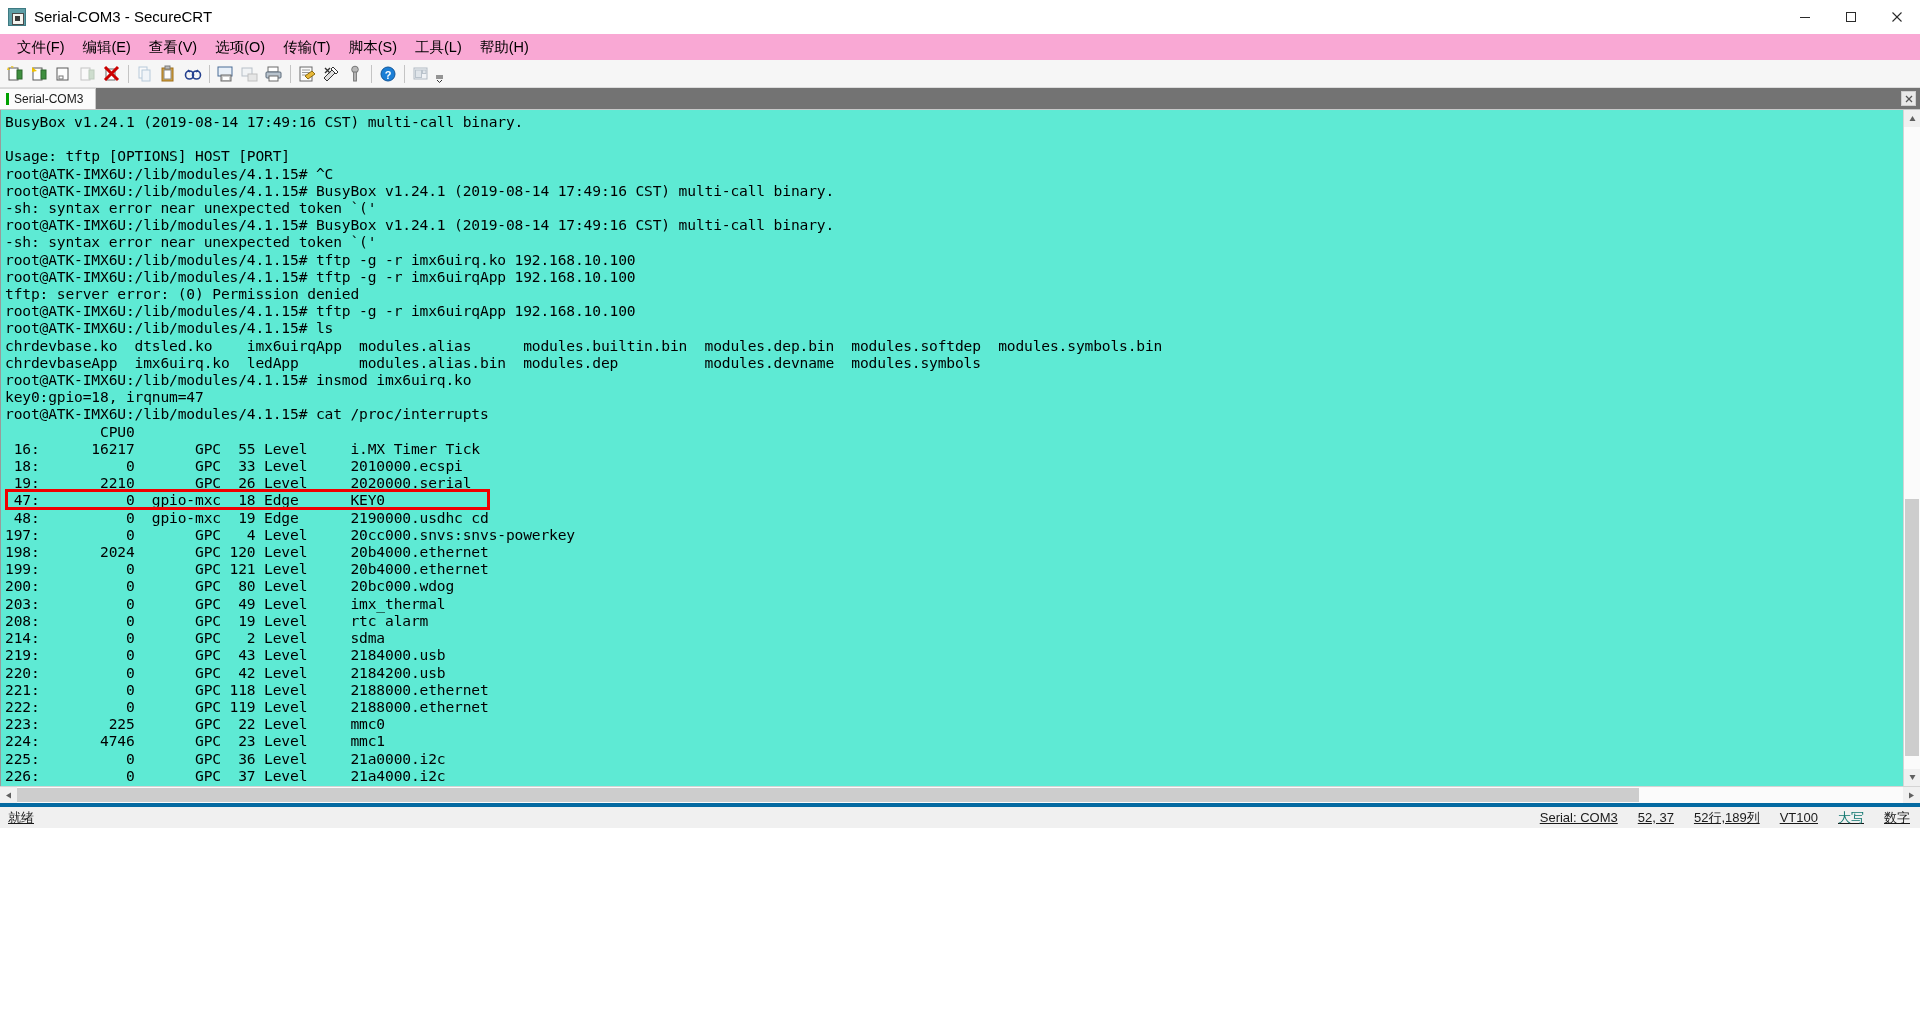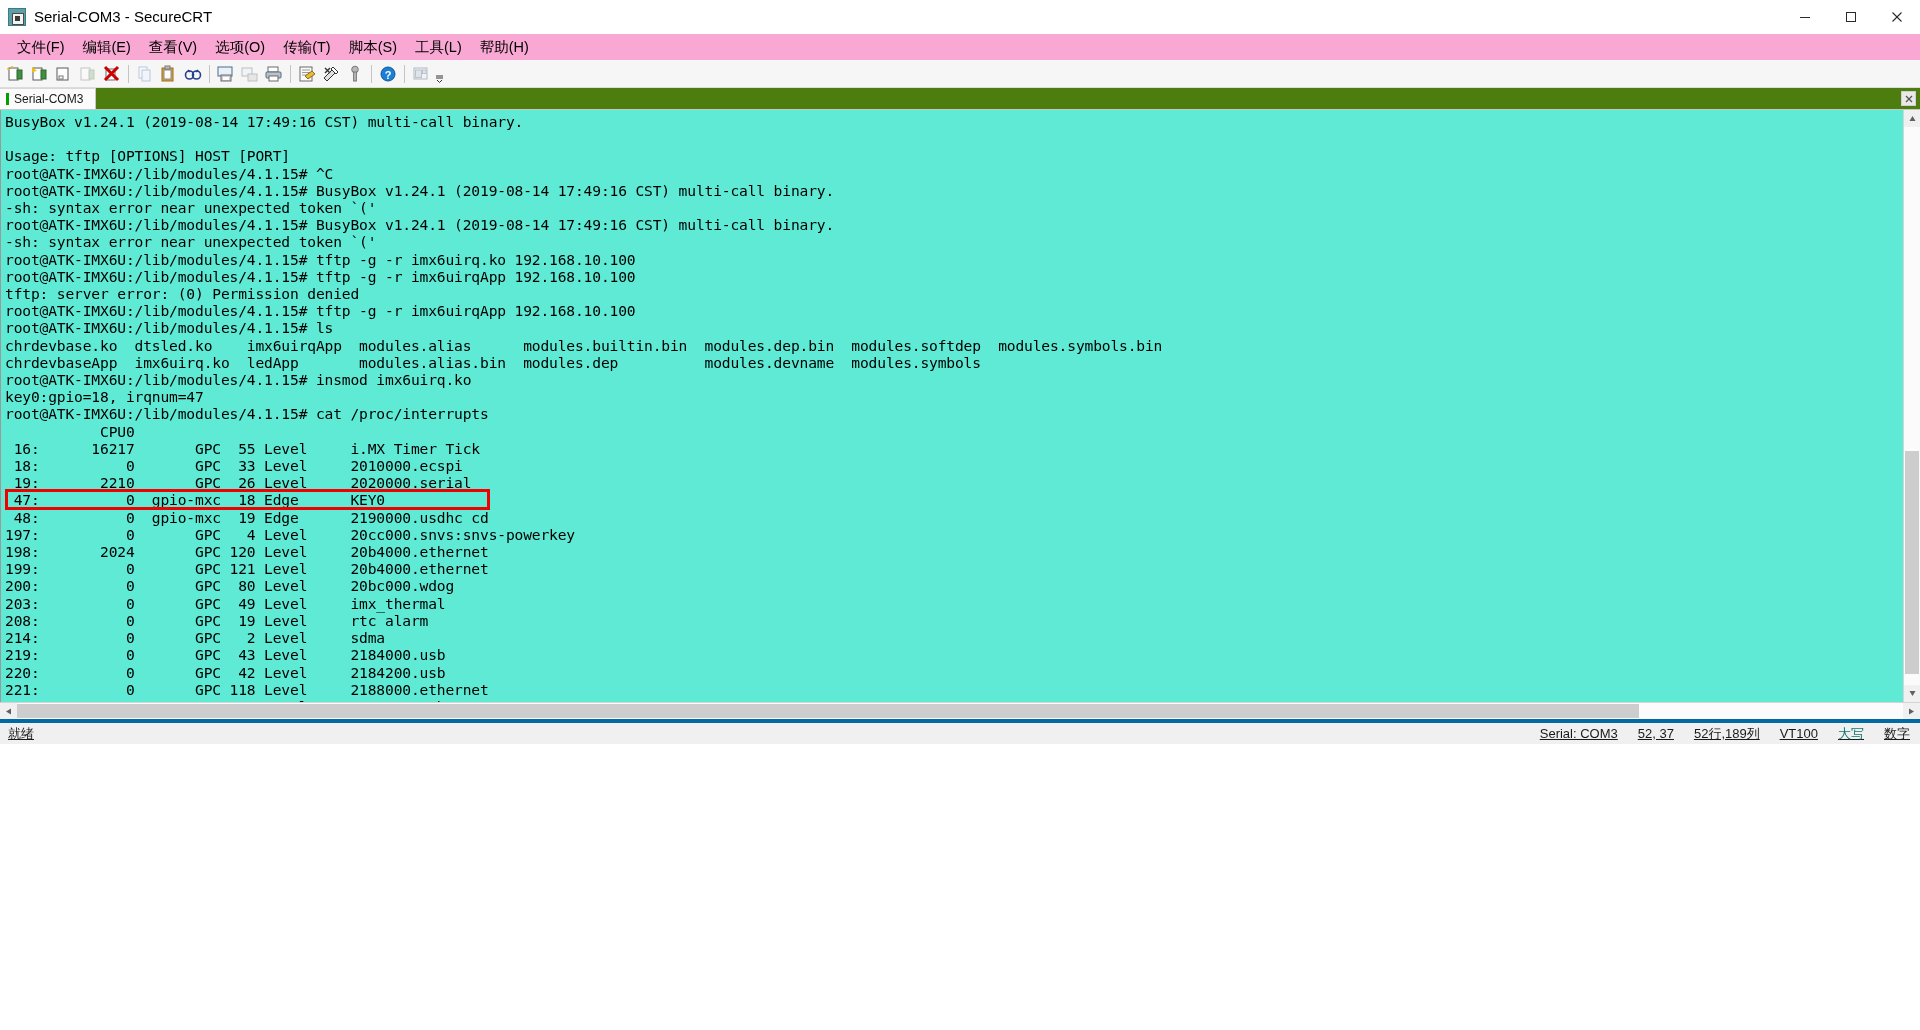--- a/index.html
+++ b/index.html
@@ -5,21 +5,21 @@
   * { box-sizing: border-box; }
   html, body {
     margin: 0; padding: 0;
     width: 1920px; height: 1030px;
     overflow: hidden;
     background: #ffffff;
     font-family: "Liberation Sans", sans-serif;
   }
 
   #app {
-    width: 1920px; height: 744px;
+    width: 1920px; height: 828px;
     display: flex; flex-direction: column;
     background: #ffffff;
     position: relative;
   }
 
   
   .titlebar {
     height: 34px;
     display: flex; align-items: center;
     background: #ffffff;
@@ -98,21 +98,21 @@
   .tb-btn svg { display:block; }
   .tb-overflow {
     width: 12px; height: 24px;
     display: flex; align-items: flex-end; justify-content: center;
     padding-bottom: 3px;
   }
 
   
   .tabstrip {
     height: 22px;
-    background: #4d7c0f;
+    background: #737373;
     border-bottom: 1px solid #c8c8c8;
     display: flex; align-items: stretch;
     flex: 0 0 22px;
     position: relative;
   }
   .tab {
     display: flex; align-items: center;
     background: #fbfbfb;
     border-right: 1px solid #c8c8c8;
     border-top: 1px solid #d8d8d8;

